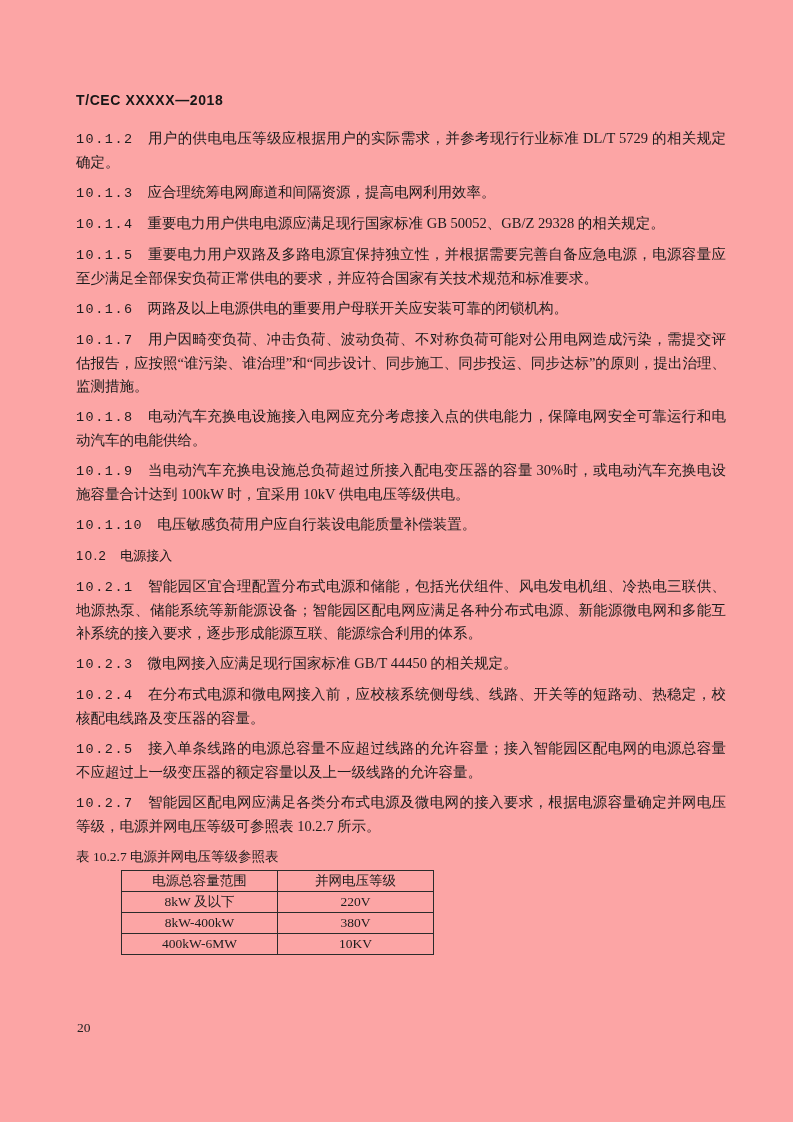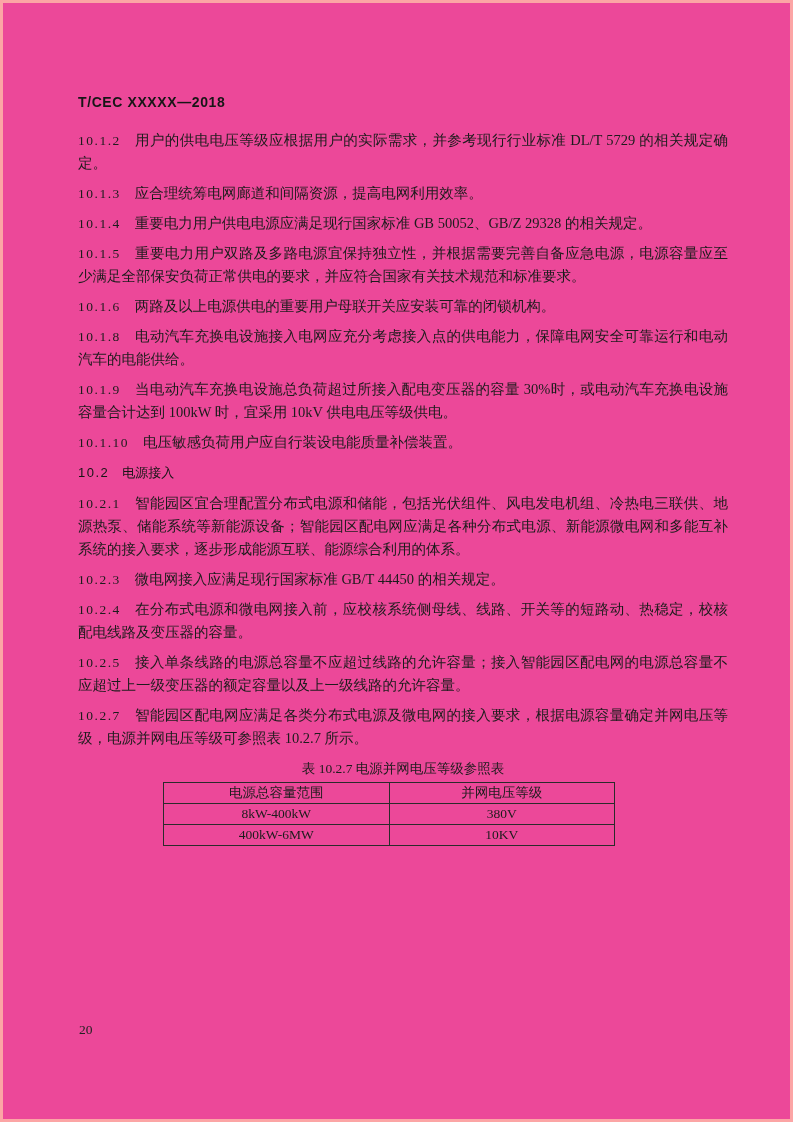--- a/index.html
+++ b/index.html
@@ -6,60 +6,59 @@
   body{
     width:793px;height:1122px;
     background:#ffffff;
     font-family:"Liberation Serif","DejaVu Serif",serif;
     color:#1c1c1c;
     position:relative;
     overflow:hidden;
   }
   .page{
     position:absolute;inset:0;
-    border:3px solid #fca5a5;
+    border:1px solid #fca5a5;
     box-sizing:border-box;
-    background:#ec4899;
+    background:#fca5a5;
   }
   .doc-header{
     position:absolute;left:75px;top:91px;
     font-family:"Liberation Sans","DejaVu Sans",sans-serif;
     font-size:14px;font-weight:bold;letter-spacing:0.6px;
     color:#161616;
   }
   .content{
     position:absolute;left:75px;top:126px;width:650px;
   }
   p.clause{
     margin:0 0 7px 0;
     font-size:14.5px;line-height:23px;
     text-align:justify;
     text-justify:inter-ideograph;
   }
   .cnum{
-    font-family:Liberation Serif, serif;
+    font-family:Liberation Mono, monospace;
     font-size:13.5px;letter-spacing:1.5px;
     margin-right:14px;white-space:nowrap;
   }
   h3.section-heading{
     margin:1px 0 8px 0;
     font-family:"Liberation Sans","DejaVu Sans",sans-serif;
     font-size:13px;font-weight:normal;line-height:23px;
     color:#151515;
   }
   h3.section-heading .hnum{margin-right:13px;letter-spacing:1.5px;}
   .table-caption{
     margin:9px 0 4px 0;
-    text-align:center;
     font-size:13.5px;line-height:19px;
   }
   table.ref-table{
     border-collapse:collapse;
-    margin-left:85px;
-    width:452px;
+    margin-left:45px;
+    width:313px;
     table-layout:fixed;
   }
   .ref-table th,.ref-table td{
     border:1px solid #2b2b2b;
     font-weight:normal;
     text-align:center;
     font-size:13.5px;
     height:20px;line-height:20px;
     padding:0;
   }
@@ -80,20 +79,21 @@
     <p class="clause"><span class="cnum">10.1.2</span><span class="ctext">用户的供电电压等级应根据用户的实际需求，并参考现行行业标准 DL/T 5729 的相关规定确定。</span></p>
 
     <p class="clause"><span class="cnum">10.1.3</span><span class="ctext">应合理统筹电网廊道和间隔资源，提高电网利用效率。</span></p>
 
     <p class="clause"><span class="cnum">10.1.4</span><span class="ctext">重要电力用户供电电源应满足现行国家标准 GB 50052、GB/Z 29328 的相关规定。</span></p>
 
     <p class="clause"><span class="cnum">10.1.5</span><span class="ctext">重要电力用户双路及多路电源宜保持独立性，并根据需要完善自备应急电源，电源容量应至少满足全部保安负荷正常供电的要求，并应符合国家有关技术规范和标准要求。</span></p>
 
     <p class="clause"><span class="cnum">10.1.6</span><span class="ctext">两路及以上电源供电的重要用户母联开关应安装可靠的闭锁机构。</span></p>
 
+    <p class="clause"><span class="cnum">10.1.7</span><span class="ctext">用户因畸变负荷、冲击负荷、波动负荷、不对称负荷可能对公用电网造成污染，需提交评估报告，应按照“谁污染、谁治理”和“同步设计、同步施工、同步投运、同步达标”的原则，提出治理、监测措施。</span></p>
 
     <p class="clause"><span class="cnum">10.1.8</span><span class="ctext">电动汽车充换电设施接入电网应充分考虑接入点的供电能力，保障电网安全可靠运行和电动汽车的电能供给。</span></p>
 
     <p class="clause"><span class="cnum">10.1.9</span><span class="ctext">当电动汽车充换电设施总负荷超过所接入配电变压器的容量 30%时，或电动汽车充换电设施容量合计达到 100kW 时，宜采用 10kV 供电电压等级供电。</span></p>
 
     <p class="clause"><span class="cnum">10.1.10</span><span class="ctext">电压敏感负荷用户应自行装设电能质量补偿装置。</span></p>
 
     <h3 class="section-heading"><span class="hnum">10.2</span><span>电源接入</span></h3>
 
     <p class="clause"><span class="cnum">10.2.1</span><span class="ctext">智能园区宜合理配置分布式电源和储能，包括光伏组件、风电发电机组、冷热电三联供、地源热泵、储能系统等新能源设备；智能园区配电网应满足各种分布式电源、新能源微电网和多能互补系统的接入要求，逐步形成能源互联、能源综合利用的体系。</span></p>
@@ -110,20 +110,24 @@
 
     <div class="table-caption">表 10.2.7  电源并网电压等级参照表</div>
 
     <table class="ref-table">
       <tbody>
         <tr>
           <th>电源总容量范围</th>
           <th>并网电压等级</th>
         </tr>
         <tr>
+          <td>8kW 及以下</td>
+          <td>220V</td>
+        </tr>
+        <tr>
           <td>8kW-400kW</td>
           <td>380V</td>
         </tr>
         <tr>
           <td>400kW-6MW</td>
           <td>10KV</td>
         </tr>
       </tbody>
     </table>
 

